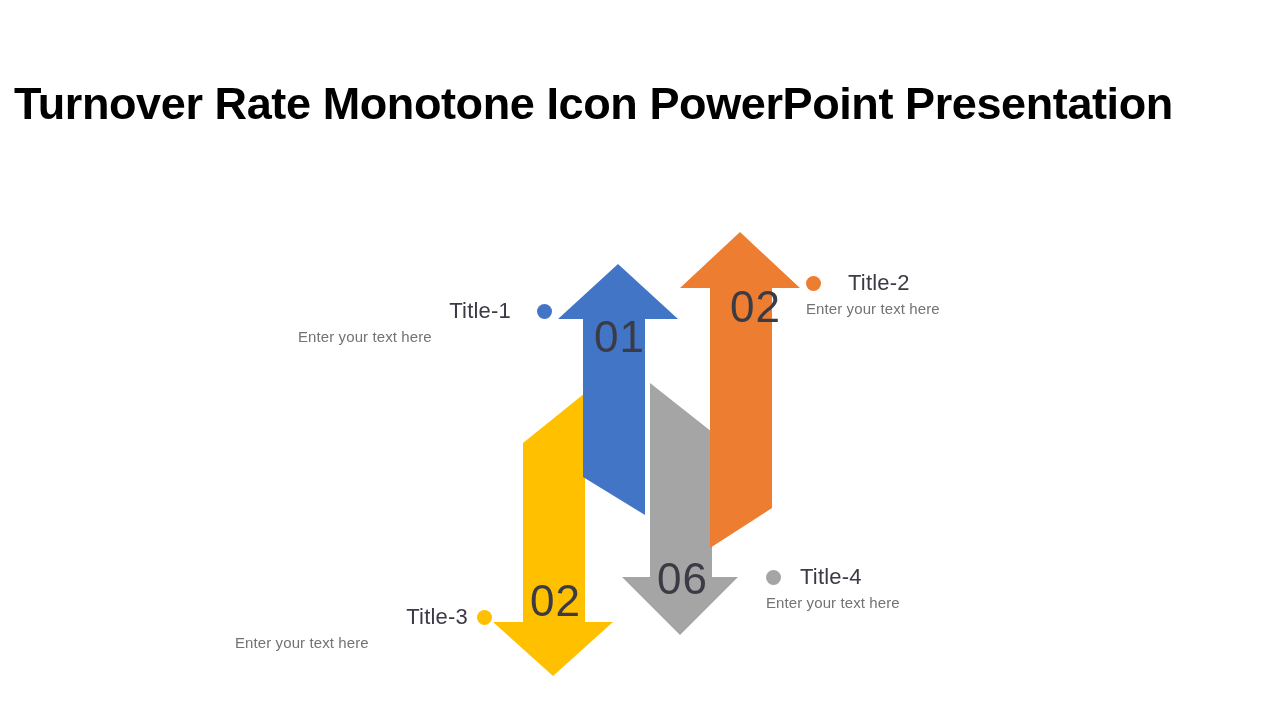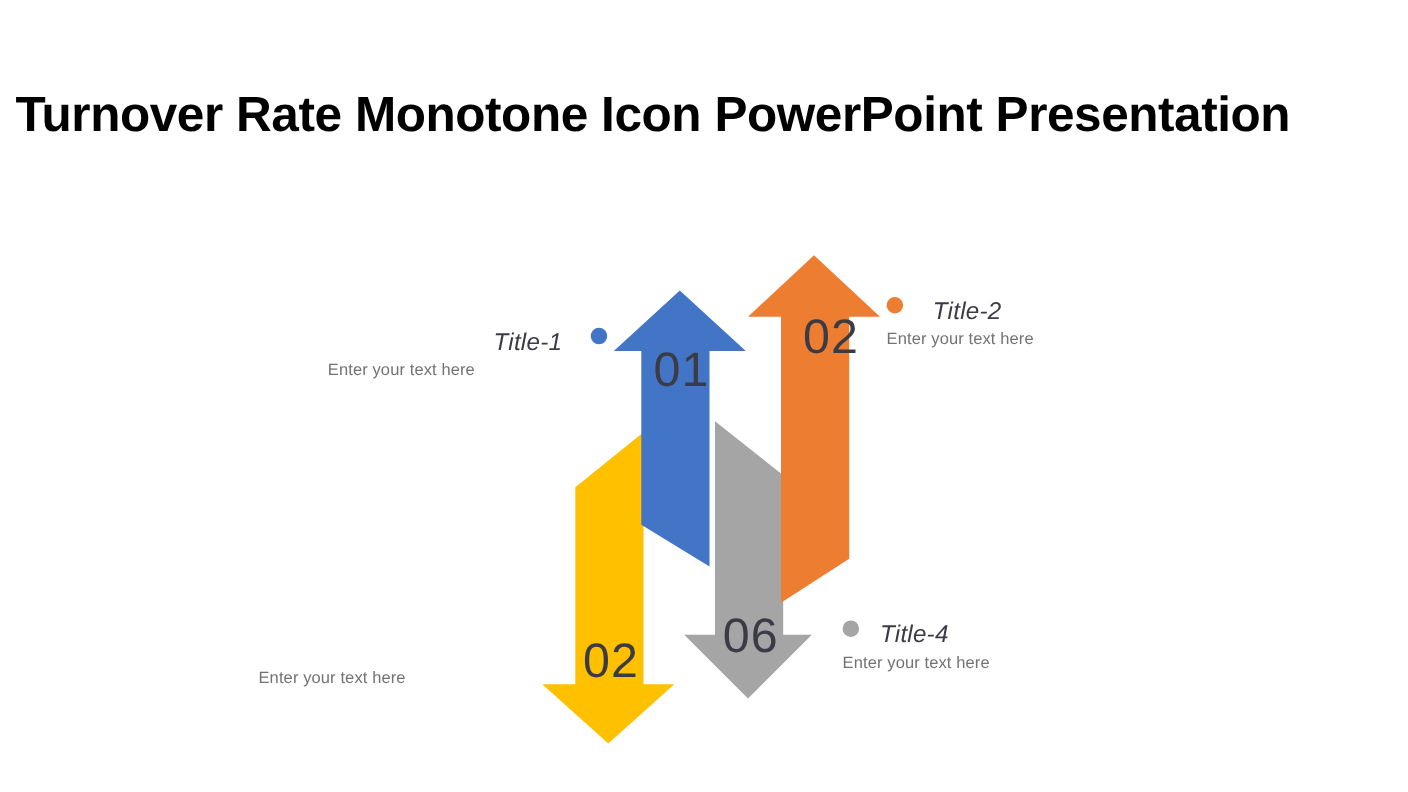--- a/index.html
+++ b/index.html
@@ -70,24 +70,23 @@
   #number-03 { left: 530px; top: 576px; }
   #number-04 { left: 657px; top: 554px; }
 
   
   .callout {
     position: absolute;
     white-space: nowrap;
   }
   .callout-head {
     display: flex;
-    align-items: flex-start;
+    align-items: center;
     gap: 9px;
     white-space: nowrap;
-    font-style: italic;
   }
   .callout.right .callout-head { justify-content: flex-start; }
   .callout.left  .callout-head { justify-content: flex-end; }
 
   .callout-title {
     font-family: "Liberation Sans", sans-serif;
     font-size: 22px;
     font-weight: 400;
     color: #3b3b45;
     letter-spacing: 0.2px;
@@ -165,20 +164,24 @@
 
     <div class="callout right" id="callout-2">
       <div class="callout-head">
         <span class="callout-dot" style="background:#ED7D31"></span>
         <span class="callout-title">Title-2</span>
       </div>
       <div class="callout-sub">Enter your text here</div>
     </div>
 
     <div class="callout left" id="callout-3">
+      <div class="callout-head">
+        <span class="callout-title">Title-3</span>
+        <span class="callout-dot" style="background:#FFC000"></span>
+      </div>
       <div class="callout-sub">Enter your text here</div>
     </div>
 
     <div class="callout right" id="callout-4">
       <div class="callout-head">
         <span class="callout-dot" style="background:#A5A5A5"></span>
         <span class="callout-title">Title-4</span>
       </div>
       <div class="callout-sub">Enter your text here</div>
     </div>

